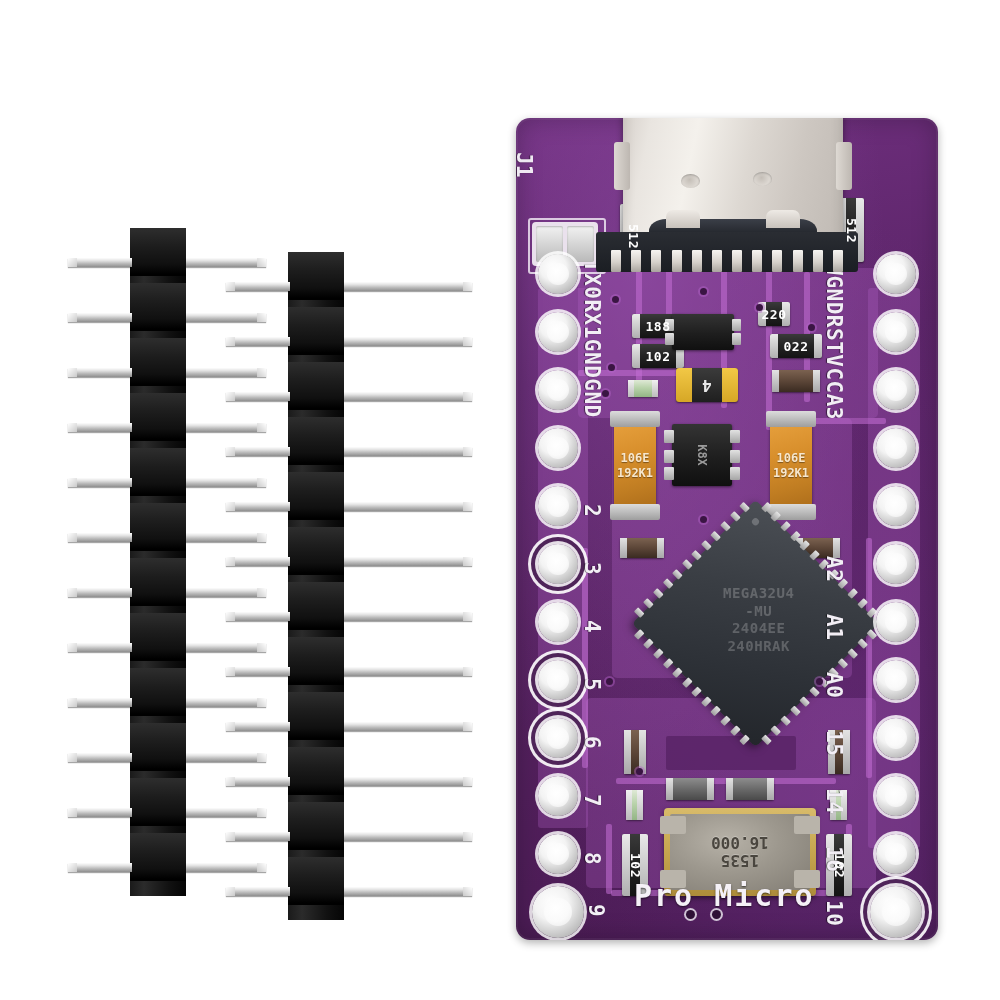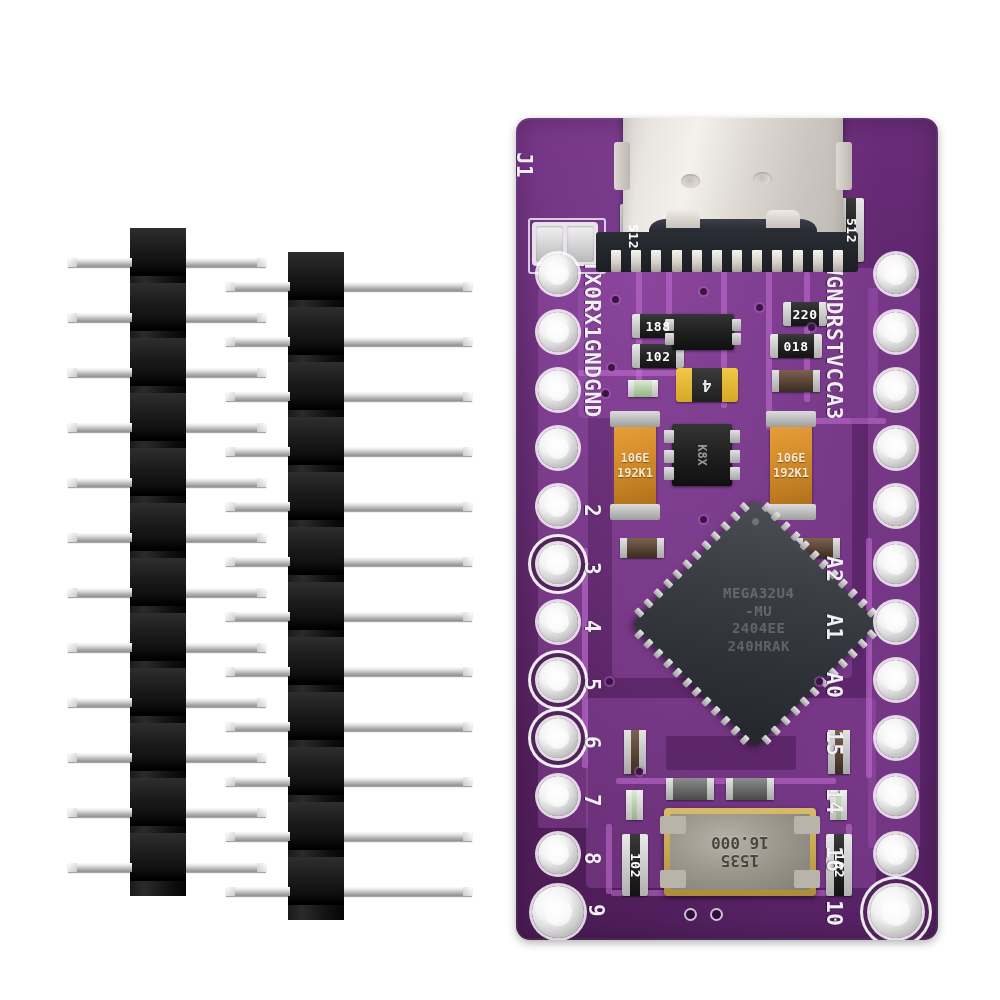--- a/index.html
+++ b/index.html
@@ -333,25 +333,25 @@
       <span class="dimple" style="left:130px;top:116px;"></span>
       <span class="mouth"></span>
     </div>
 
     <div class="res" style="left:116px;top:196px;width:52px;height:24px;">
       <span>188</span>
     </div>
     <div class="res" style="left:116px;top:226px;width:52px;height:24px;">
       <span>102</span>
     </div>
-    <div class="res" style="left:267px;top:184px;width:44px;height:24px;">
+    <div class="res" style="left:242px;top:184px;width:32px;height:24px;">
       <span>220</span>
     </div>
     <div class="res" style="left:254px;top:216px;width:52px;height:24px;">
-      <span>018</span>
+      <span>022</span>
     </div>
     <div class="cap" style="left:256px;top:252px;width:48px;height:22px;"></div>
 
     <div class="led" style="left:112px;top:262px;"></div>
 
     <div class="sot" style="left:156px;top:196px;width:62px;height:36px;">
       <i style="left:-7px;top:5px;width:9px;height:12px;"></i>
       <i style="left:-7px;bottom:5px;width:9px;height:12px;"></i>
       <i style="right:-7px;top:5px;width:9px;height:12px;"></i>
       <i style="right:-7px;bottom:5px;width:9px;height:12px;"></i>
@@ -577,20 +577,21 @@
 
     <div class="slabel right" style="left:330px;top:118px;">RAWGNDRSTVCCA3</div>
     <div class="slabel right" style="left:330px;top:438px;">A2</div>
     <div class="slabel right" style="left:330px;top:496px;">A1</div>
     <div class="slabel right" style="left:330px;top:554px;">A0</div>
     <div class="slabel right" style="left:330px;top:612px;">15</div>
     <div class="slabel right" style="left:330px;top:670px;">14</div>
     <div class="slabel right" style="left:330px;top:728px;">16</div>
     <div class="slabel right" style="left:330px;top:782px;">10</div>
 
+    <div id="boardname">Pro Micro</div>
   </div>
 
   <div id="usb-shell-base"></div>
   <div id="usb-pins">
     <i></i>
       <i></i>
       <i></i>
       <i></i>
       <i></i>
       <i></i>

